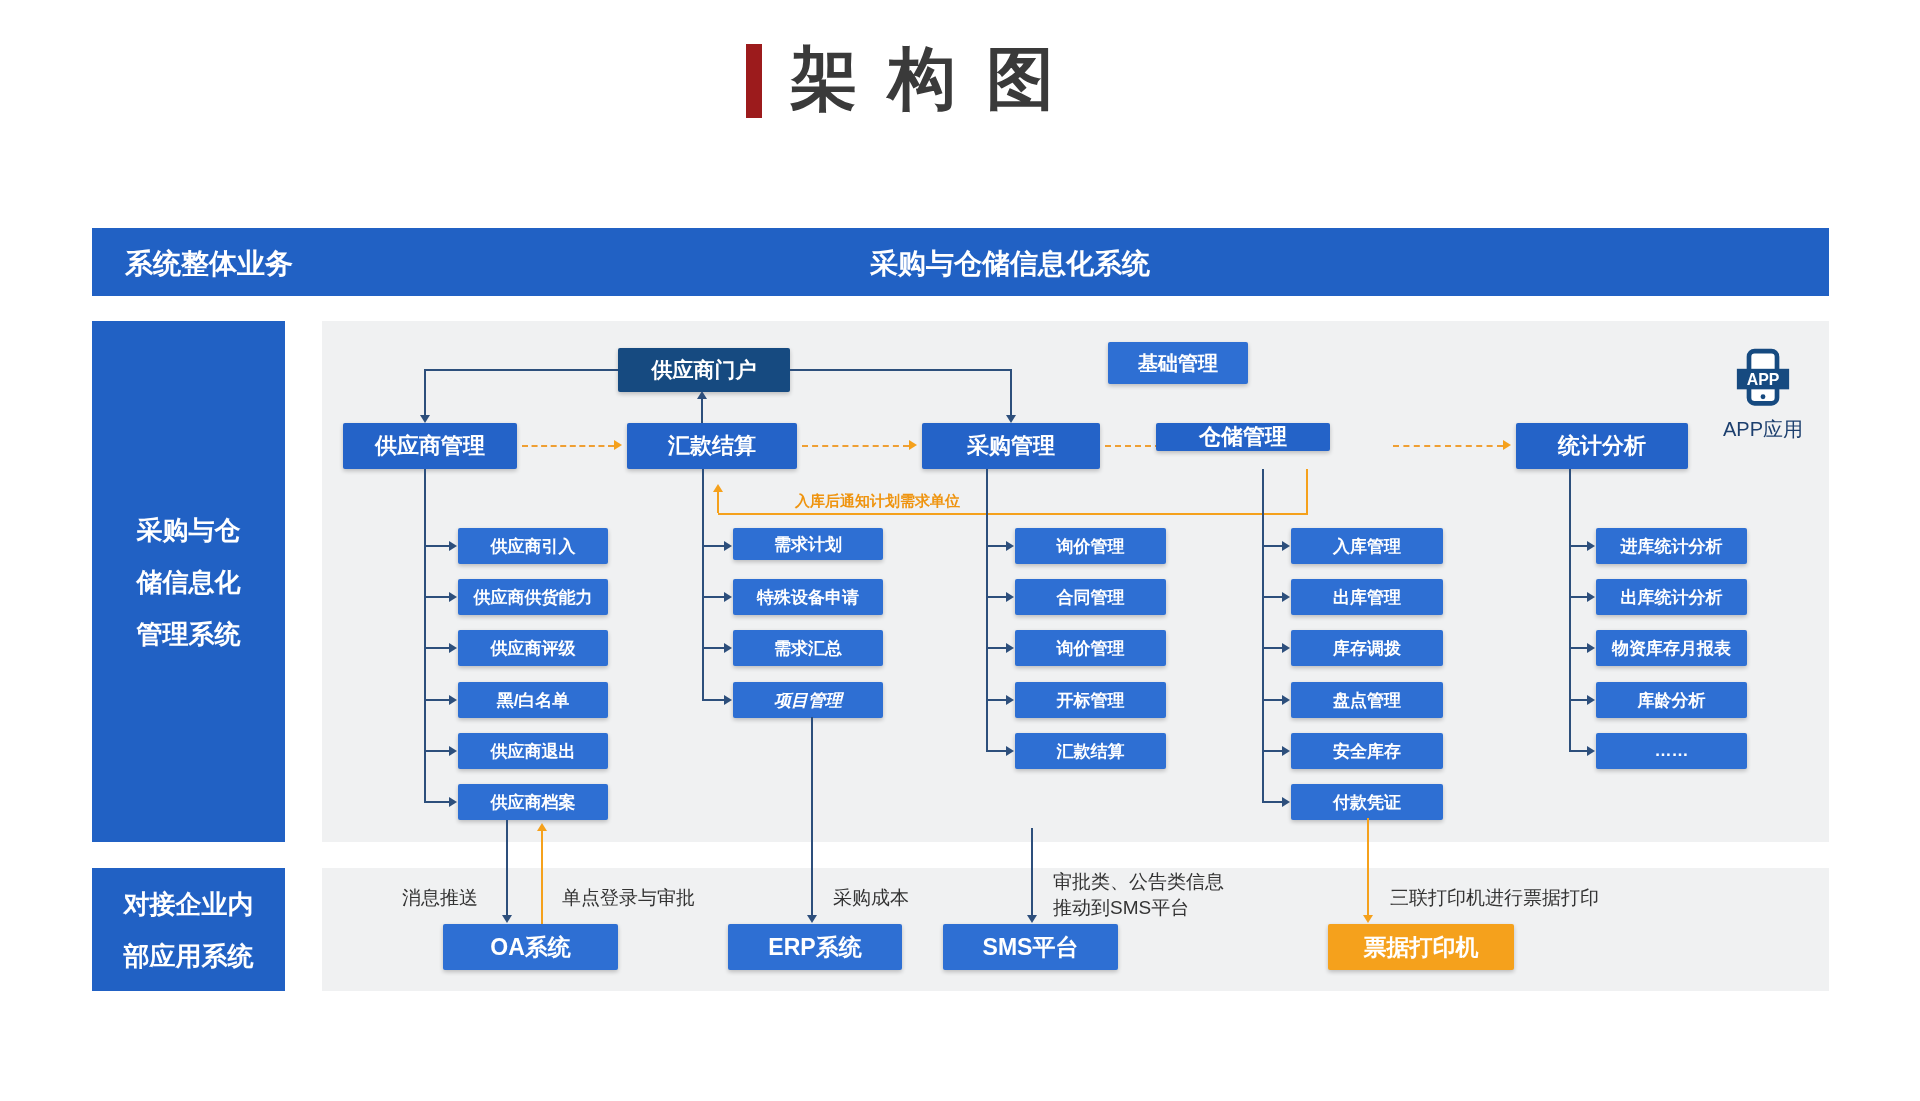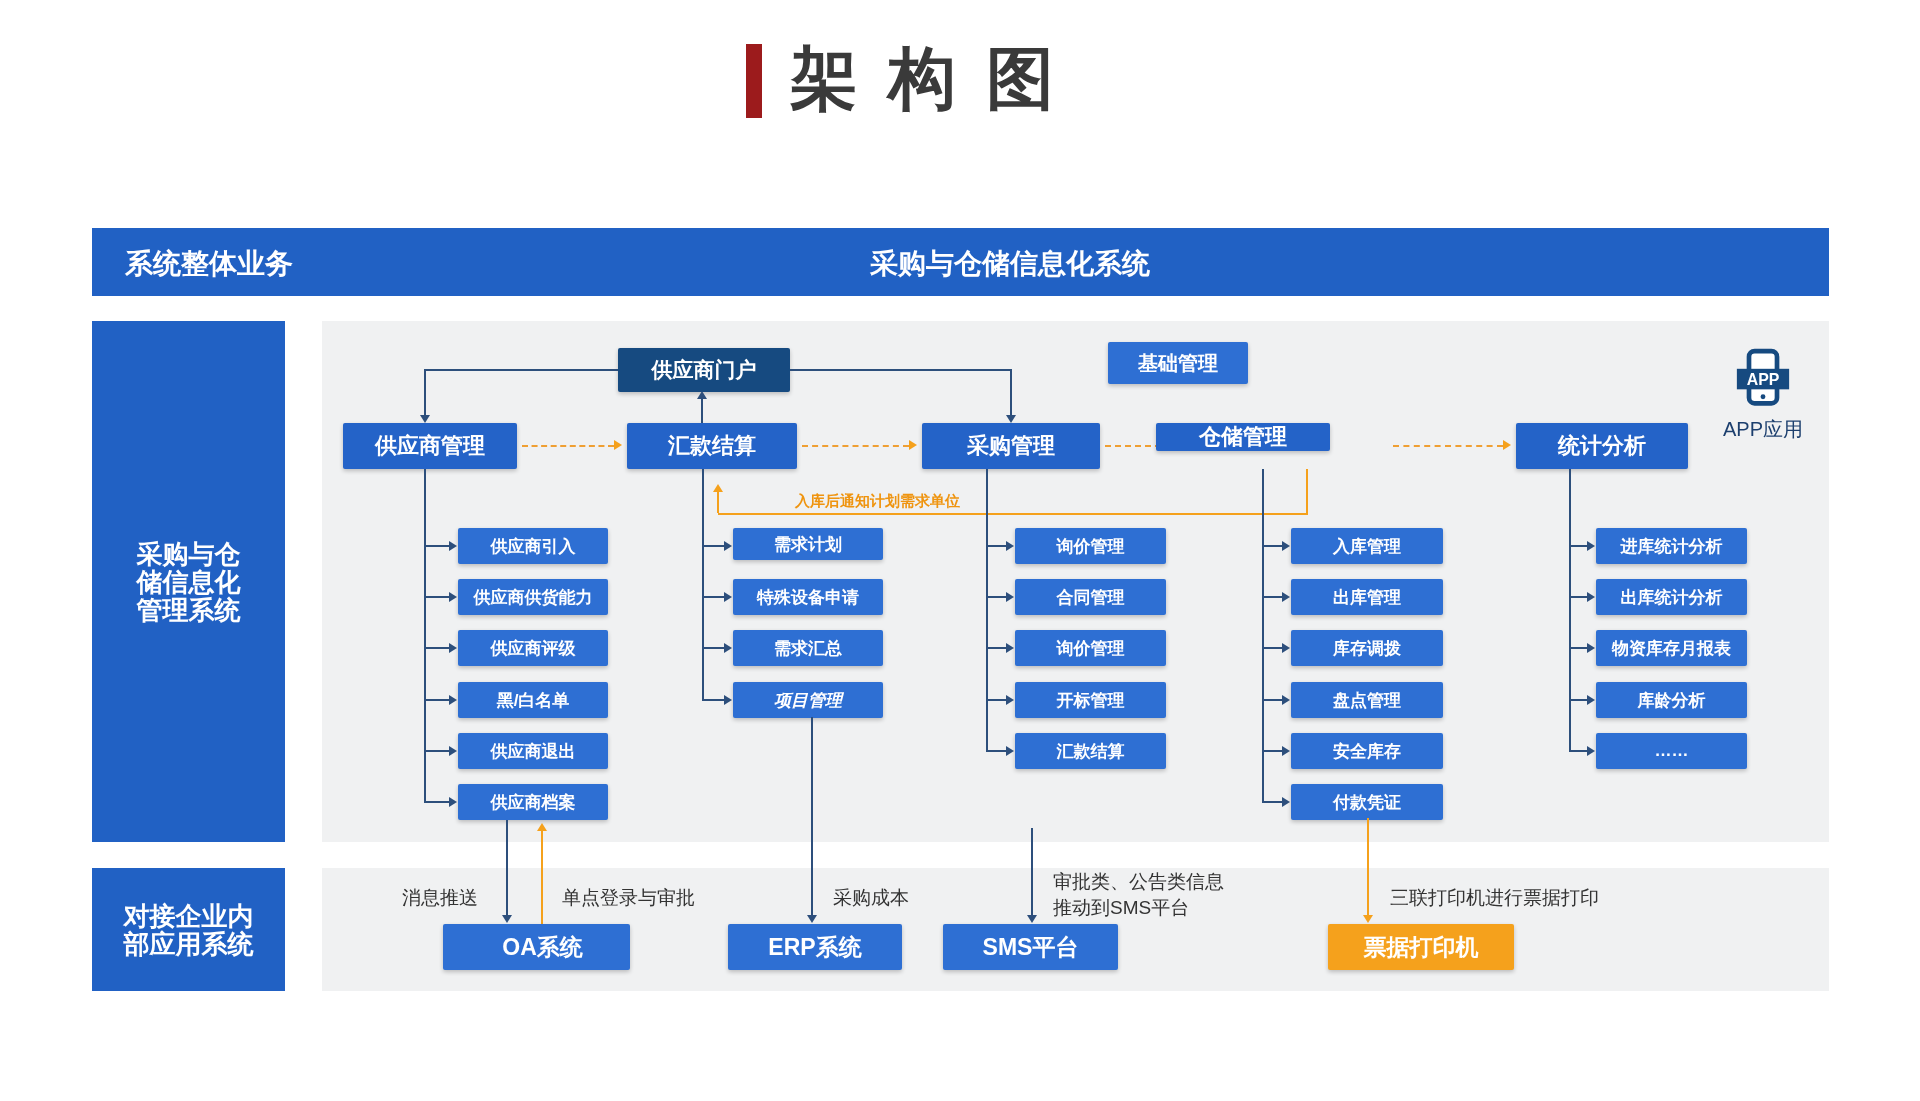--- a/index.html
+++ b/index.html
@@ -35,21 +35,21 @@
   .ah.up   {border-left:5px solid transparent;border-right:5px solid transparent;border-bottom:8px solid var(--c-line);}
   .ah.o-right{border-left-color:var(--c-orange);}
   .ah.o-down {border-top-color:var(--c-orange);}
   .ah.o-up   {border-bottom-color:var(--c-orange);}
   .note{position:absolute;font-size:19px;color:#333;white-space:pre-line;line-height:26px;}
   .title-block{position:absolute;left:746px;top:38px;display:flex;align-items:flex-start;}
   .title-accent{width:16px;height:74px;background:var(--c-red);margin-top:6px;}
   .page-title{margin:0 0 0 28px;font-size:68px;line-height:80px;font-weight:900;
               letter-spacing:30px;color:var(--c-text);}
   .side-text{display:flex;align-items:center;justify-content:center;text-align:center;
-             font-size:26px;line-height:28px;white-space:pre-line;}
+             font-size:26px;line-height:52px;white-space:pre-line;}
   .portal{font-size:21px;}
   .bottom-sys{font-size:23px;}
   .o-note{position:absolute;font-size:15px;font-weight:bold;color:#ef940f;}
   .app-label{position:absolute;font-size:20px;color:#1c3f6e;text-align:center;}
 </style>
 </head>
 <body>
 
 <div class="canvas">
 
@@ -215,18 +215,18 @@
   <div class="oline" style="left:1367px;top:818px;width:2px;height:99px;"></div>
   <div class="ah o-down down" style="left:1363px;top:915px;"></div>
 
   <div class="note" style="left:402px;top:885px;">消息推送</div>
   <div class="note" style="left:562px;top:885px;">单点登录与审批</div>
   <div class="note" style="left:833px;top:885px;">采购成本</div>
   <div class="note" style="left:1053px;top:869px;">审批类、公告类信息
 推动到SMS平台</div>
   <div class="note" style="left:1390px;top:885px;">三联打印机进行票据打印</div>
 
-  <div class="box blue bottom-sys" style="left:443px;top:924px;width:175px;height:46px;padding-left:12px;">OA系统</div>
+  <div class="box blue bottom-sys" style="left:443px;top:924px;width:175px;height:46px;">OA系统</div>
   <div class="box blue bottom-sys" style="left:728px;top:924px;width:174px;height:46px;">ERP系统</div>
   <div class="box blue bottom-sys" style="left:943px;top:924px;width:175px;height:46px;">SMS平台</div>
   <div class="box orange bottom-sys" style="left:1328px;top:924px;width:186px;height:46px;">票据打印机</div>
 
 </div>
 
 </body></html>

